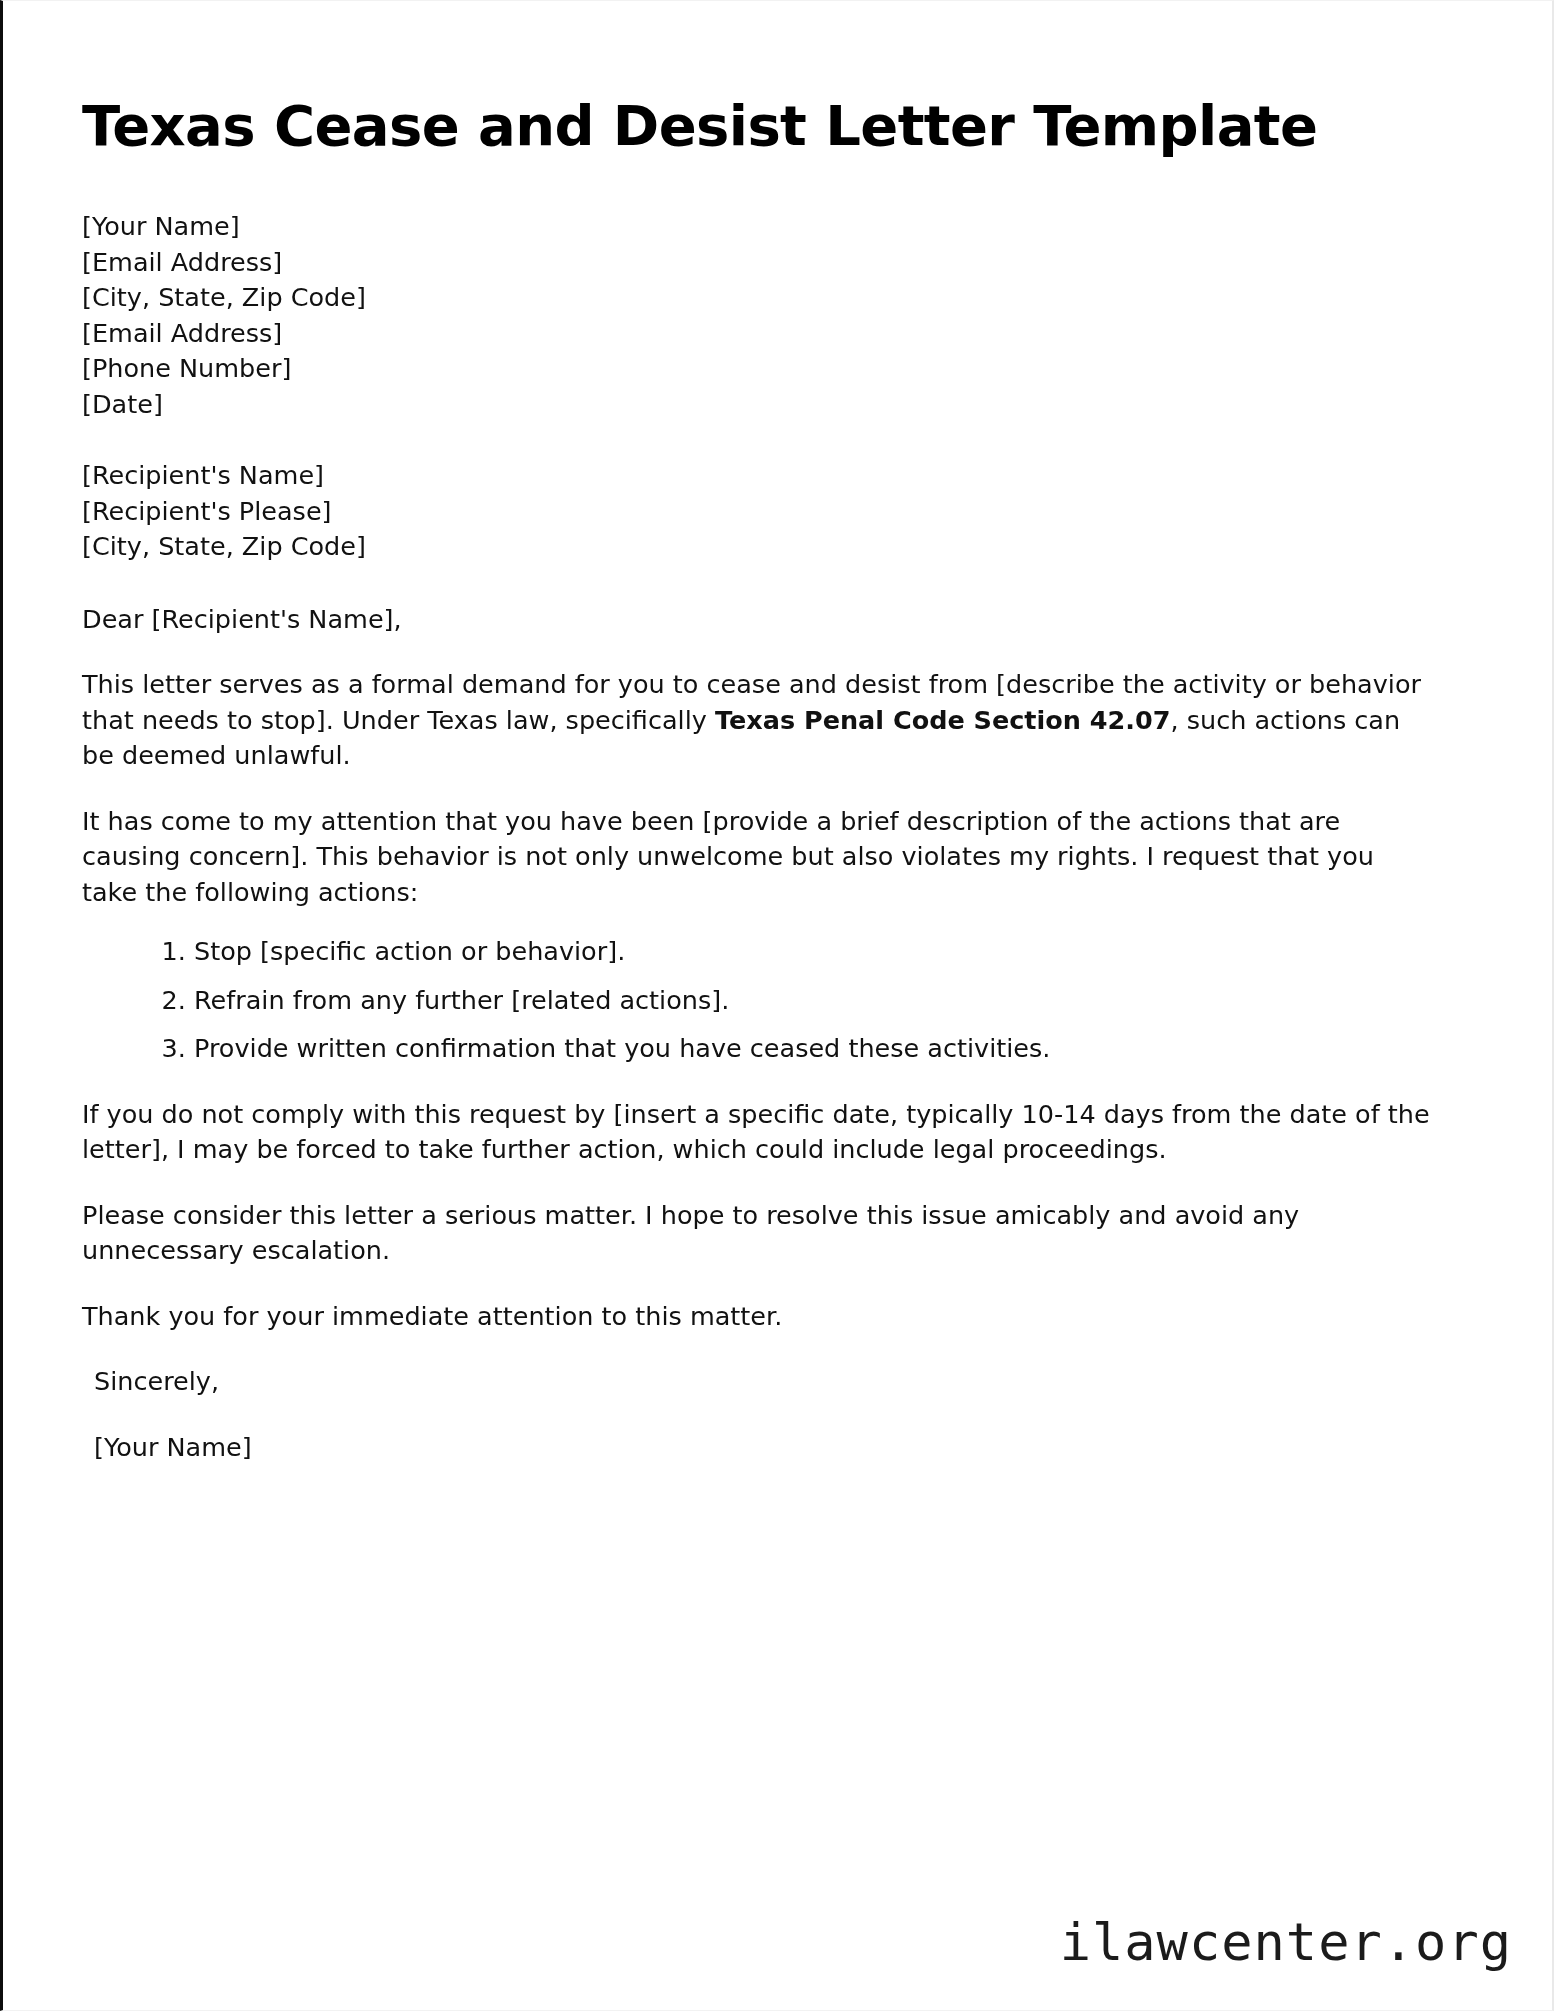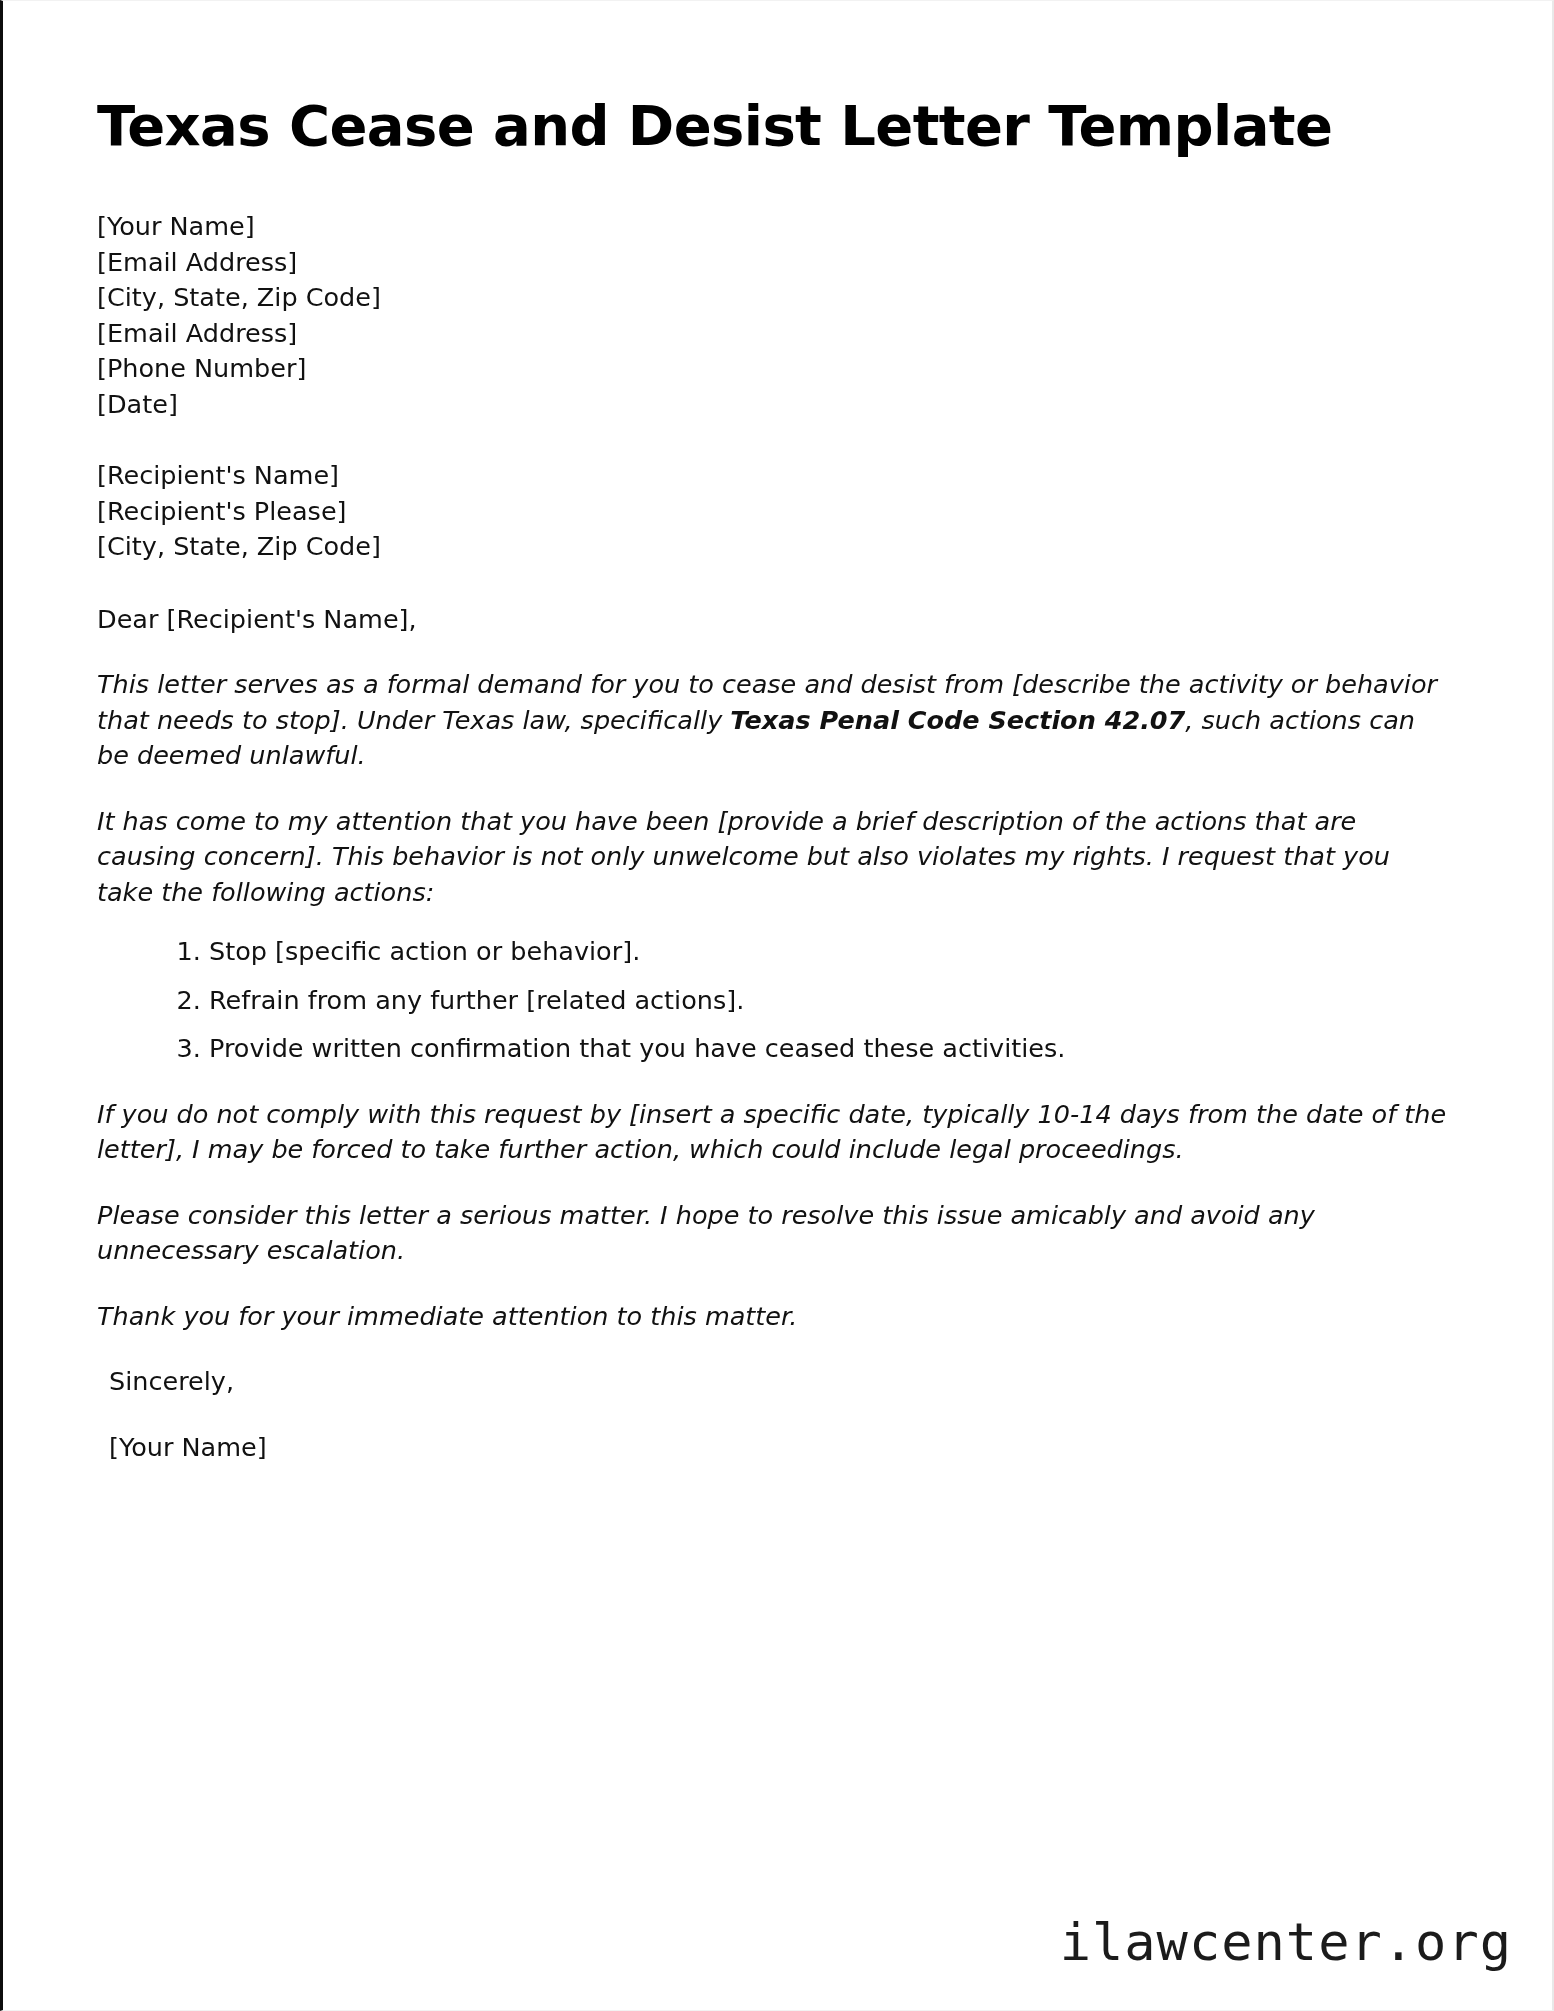--- a/index.html
+++ b/index.html
@@ -22,21 +22,21 @@
     background: #ffffff;
     border-left: 3px solid #0d0d0d;
     border-right: 2px solid #e9e9e9;
     border-top: 1px solid #f2f2f2;
     border-bottom: 1px solid #f2f2f2;
     overflow: hidden;
   }
 
   .content {
     position: absolute;
-    left: 94px;
+    left: 79px;
     top: 0;
     width: 1355px;
   }
 
   .doc-title {
     font-family: "DejaVu Sans", sans-serif;
     font-weight: bold;
     font-size: 56px;
     line-height: 1.0;
     letter-spacing: -0.6px;
@@ -75,21 +75,20 @@
     color: #111111;
   }
 
   p.body-para {
     margin: 0;
     margin-top: 30px;
     font-size: 25.5px;
     line-height: 35.5px;
     color: #111111;
     text-align: left;
-    font-style: italic;
   }
 
   p.body-para strong {
     font-weight: bold;
   }
 
   ol.action-list {
     margin: 0;
     margin-top: 24px;
     padding-left: 99px;

